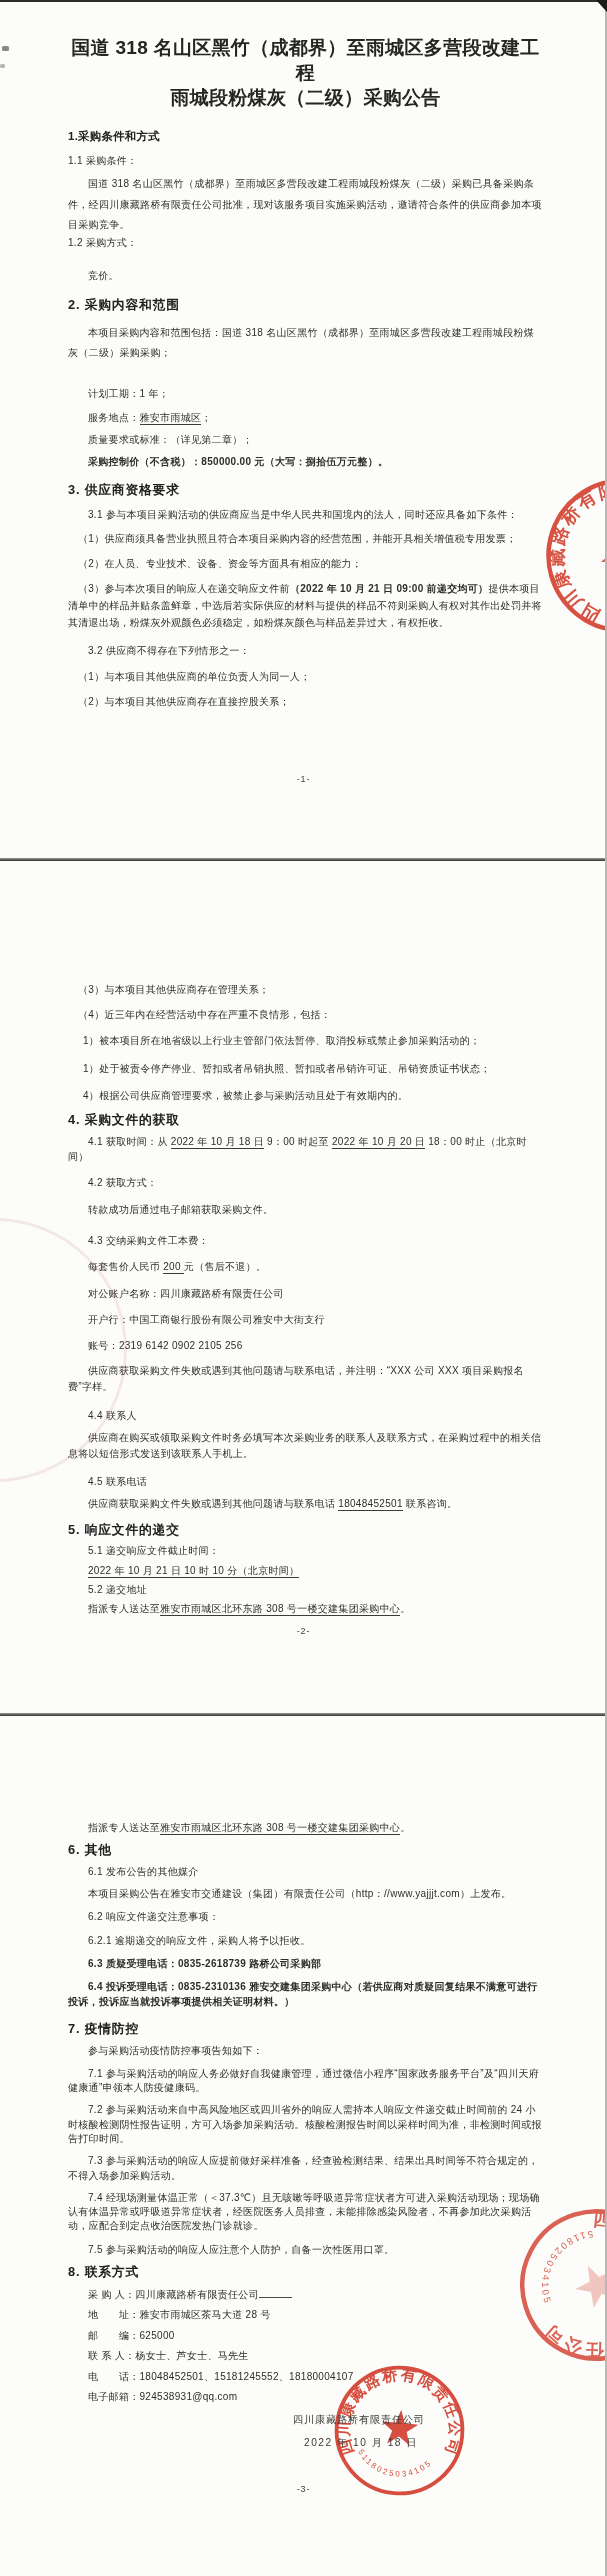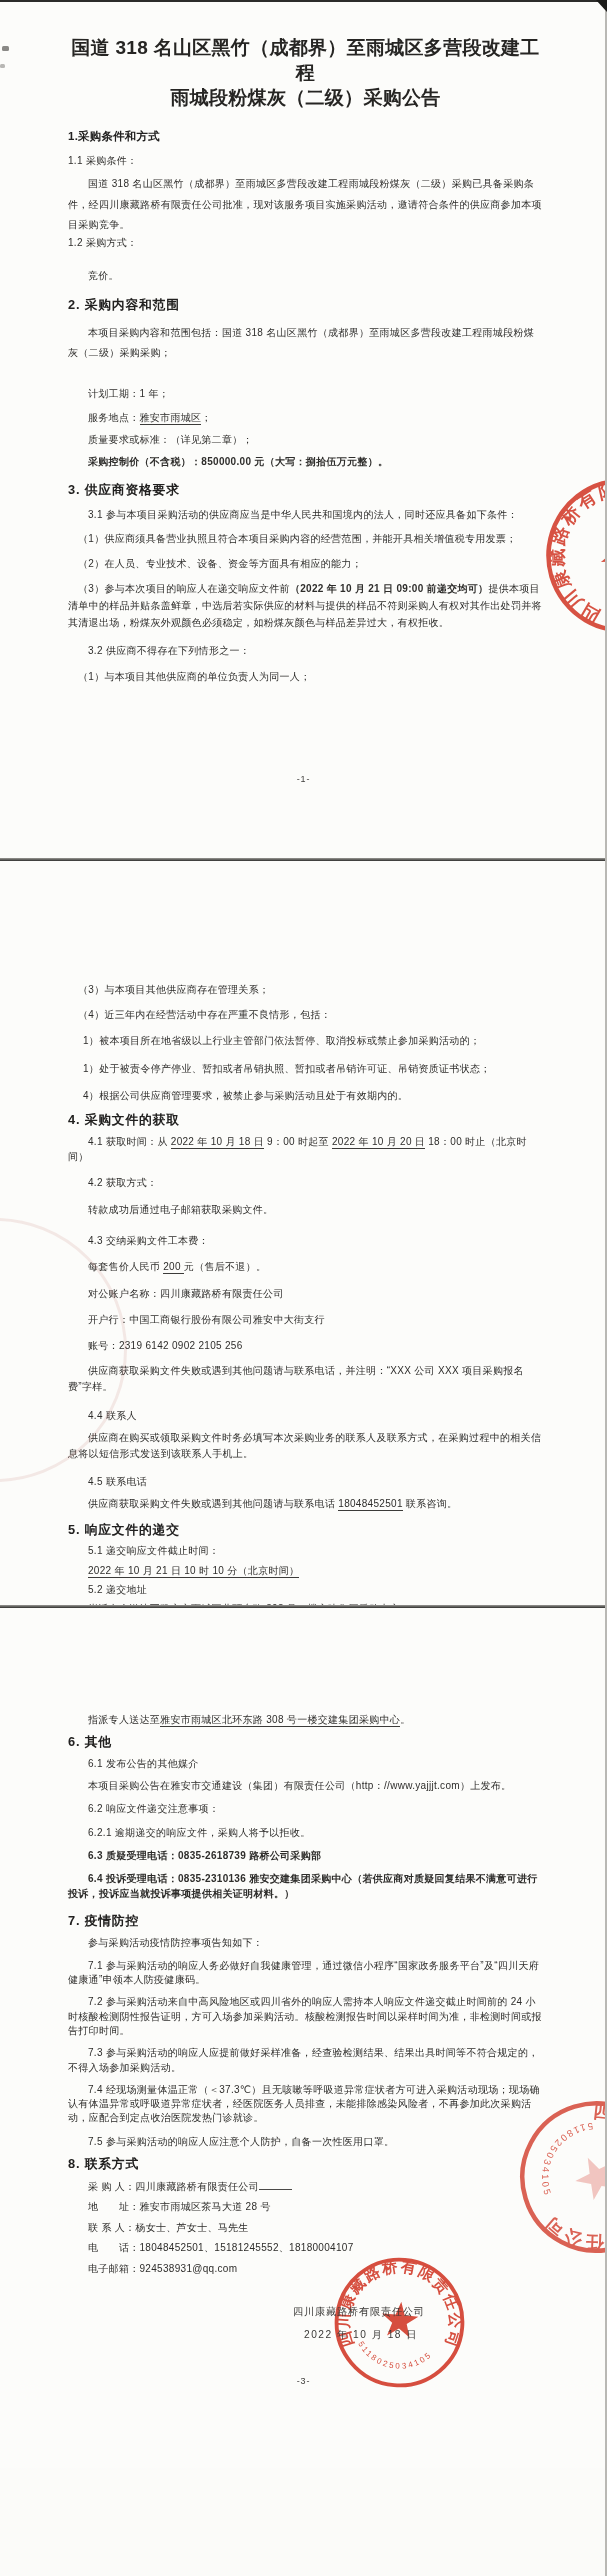--- a/index.html
+++ b/index.html
@@ -11,21 +11,21 @@
     -webkit-font-smoothing:antialiased;
   }
   .scan{width:607px;height:2576px;position:relative;overflow:hidden;background:#fbfbf9;}
   .scan-topline{position:absolute;top:0;left:0;width:100%;height:1.5px;background:#2c2c2a;z-index:5;}
   .corner-mark{position:absolute;top:0;right:0;width:0;height:0;
     border-left:11.4px solid transparent;border-top:12px solid #1b1b19;z-index:6;}
   .edge-right{position:absolute;top:0;right:0;width:2.3px;height:100%;background:#b9b8b4;z-index:5;}
 
   .page{position:relative;width:607px;background:#fcfcfa;overflow:hidden;}
   .page-1{height:858px;}
-  .page-2{height:744px;}
+  .page-2{height:852px;}
   .page-3{height:860px;}
   .page-sep{height:3px;background:linear-gradient(#9a9995,#2f2f2d);}
 
   .inner{padding:0 64px 0 68px;font-size:10px;letter-spacing:0.3px;}
   p{margin:0;}
   .indent{text-indent:2em;}
 
   .doc-title{text-align:center;font-weight:bold;font-size:19px;line-height:25px;color:#262523;}
   .h-sub{font-weight:bold;font-size:11.4px;color:#222120;}
   .h-main{font-weight:bold;font-size:12.8px;color:#222120;letter-spacing:0.8px;}
@@ -125,20 +125,21 @@
 
       <p class="h-main p1-h3">3. 供应商资格要求</p>
       <p class="indent p1-s31">3.1 参与本项目采购活动的供应商应当是中华人民共和国境内的法人，同时还应具备如下条件：</p>
       <p class="p1-s31-i">（1）供应商须具备营业执照且符合本项目采购内容的经营范围，并能开具相关增值税专用发票；</p>
       <p class="p1-s31-i">（2）在人员、专业技术、设备、资金等方面具有相应的能力；</p>
       <p class="p1-s31-3">
         <span>（3）参与本次项目的响应人在递交响应文件前</span><span class="bold">（2022 年 10 月 21 日 09:00 前递交均可）</span><span>提供本项目清单中的样品并贴条盖鲜章，中选后若实际供应的材料与提供的样品不符则采购人有权对其作出处罚并将其清退出场，粉煤灰外观颜色必须稳定，如粉煤灰颜色与样品差异过大，有权拒收。</span>
       </p>
       <p class="p1-s32">3.2 供应商不得存在下列情形之一：</p>
       <p class="p1-s32-i">（1）与本项目其他供应商的单位负责人为同一人；</p>
+      <p class="p1-s32-i">（2）与本项目其他供应商存在直接控股关系；</p>
     </div>
 
     <p class="page-no" style="top:774px;">-1-</p>
 
     <div class="stamp stamp-edge-1">
       <svg viewBox="0 0 176 176" width="161" height="161">
         <circle cx="88" cy="88" r="82" fill="none" stroke="currentColor" stroke-width="5"></circle>
         <polygon points="88,61 93.9,77.9 111.8,78.3 97.5,89.1 102.7,106.2 88,96 73.3,106.2 78.5,89.1 64.2,78.3 82.1,77.9" fill="currentColor"></polygon>
         <path id="arc-a1" d="M 39,132 A 66,66 0 1 1 137,132" fill="none"></path>
         <path id="arc-a2" d="M 30,106 A 61,61 0 0 0 146,106" fill="none"></path>
@@ -223,20 +224,23 @@
       <p class="p3-para p3-sp">7.5 参与采购活动的响应人应注意个人防护，自备一次性医用口罩。</p>
 
       <p class="h-main p3-h">8. 联系方式</p>
       <p class="contact-row">
         <span>采 购 人：</span><span>四川康藏路桥有限责任公司</span><span class="sig-blank"></span>
       </p>
       <p class="contact-row">
         <span>地　　址：</span><span>雅安市雨城区茶马大道 28 号</span>
       </p>
       <p class="contact-row">
+        <span>邮　　编：</span><span>625000</span>
+      </p>
+      <p class="contact-row">
         <span>联 系 人：</span><span>杨女士、芦女士、马先生</span>
       </p>
       <p class="contact-row">
         <span>电　　话：</span><span>18048452501、15181245552、18180004107</span>
       </p>
       <p class="contact-row">
         <span>电子邮箱：</span><span>924538931@qq.com</span>
       </p>
     </div>
 

